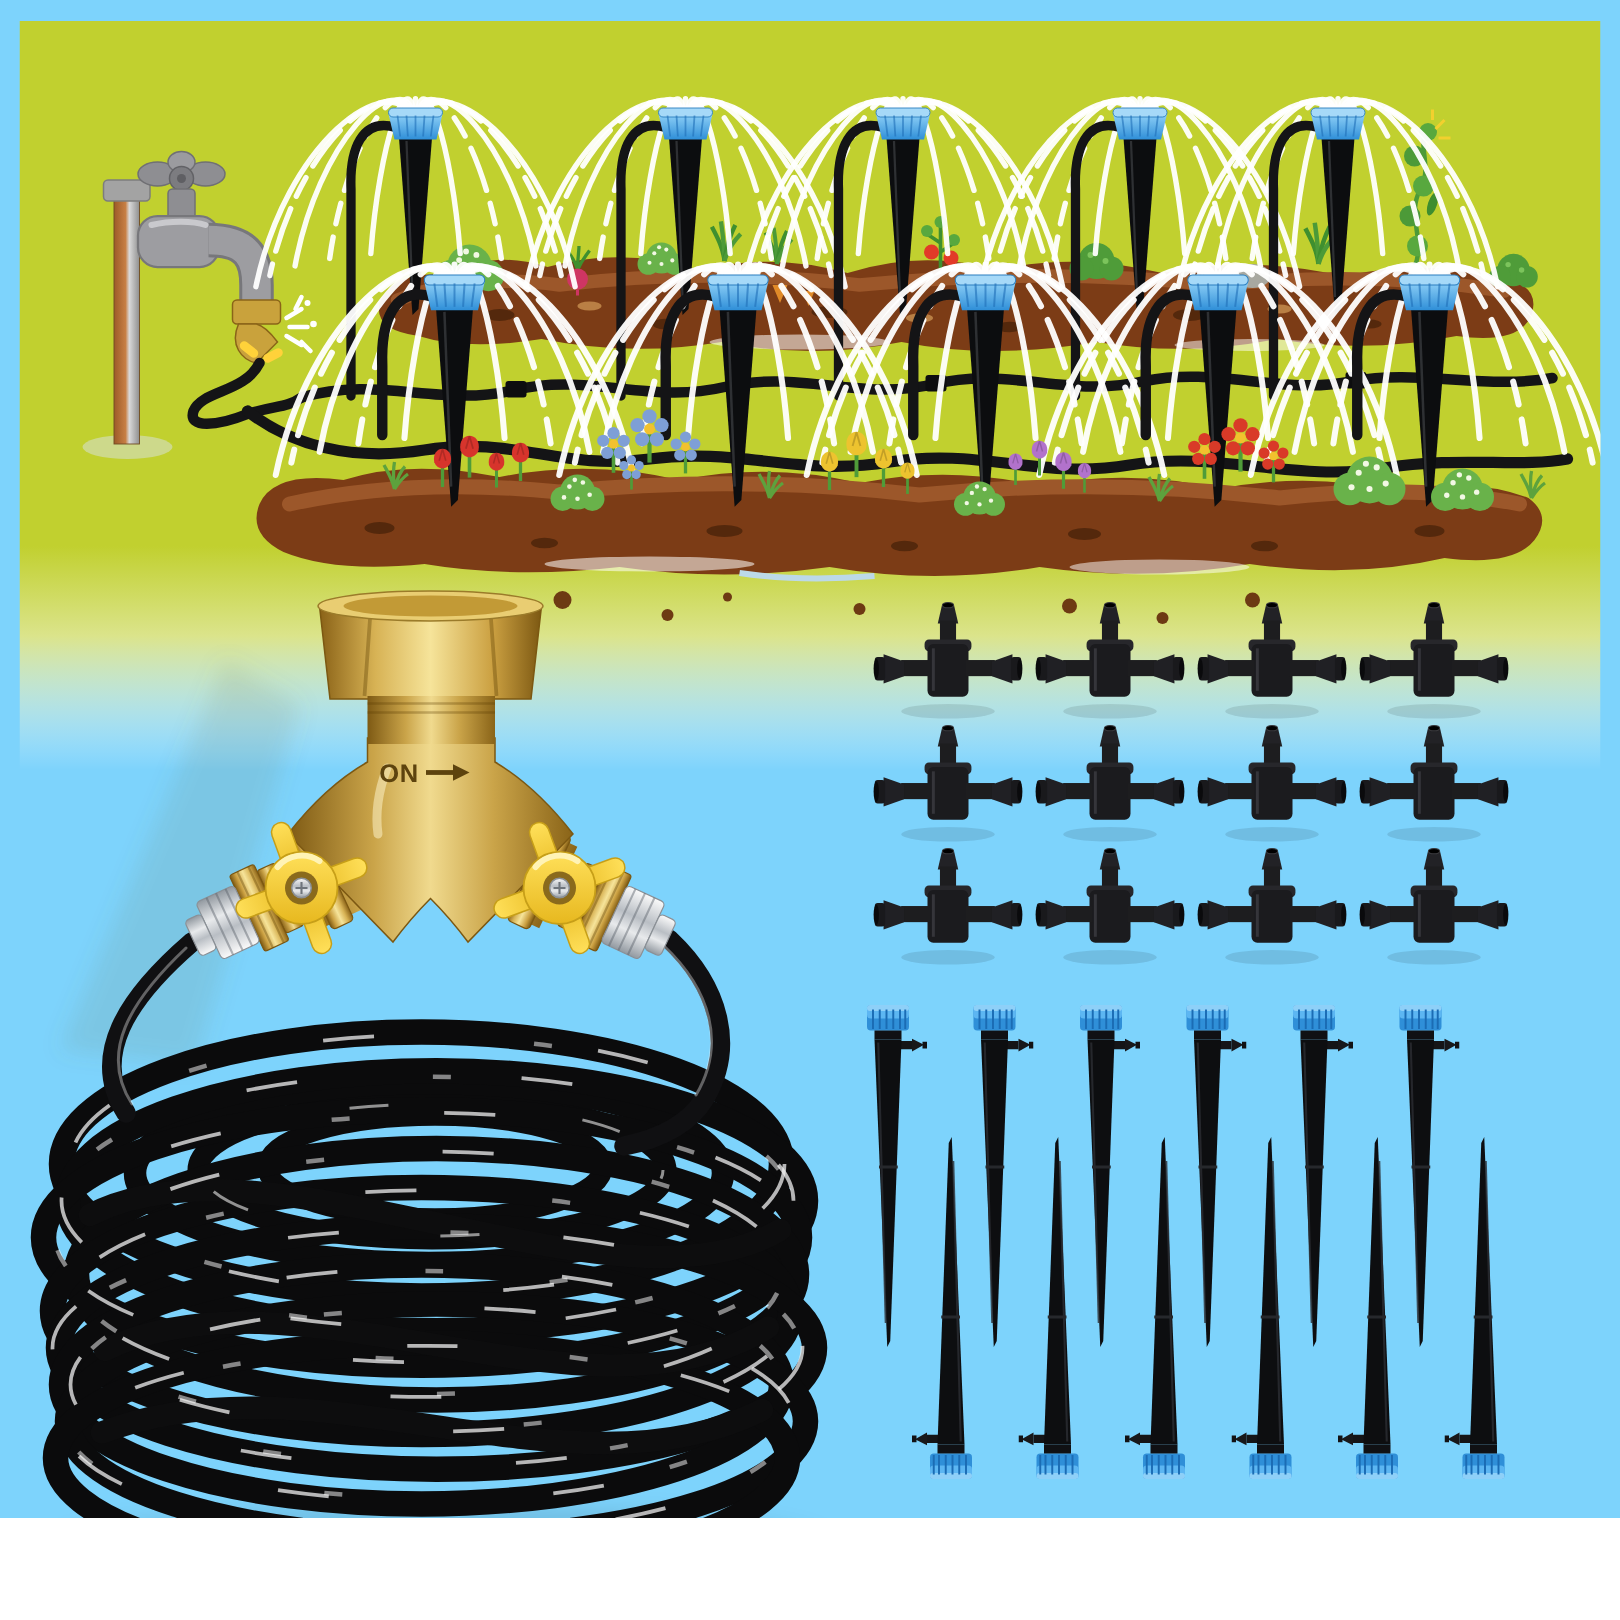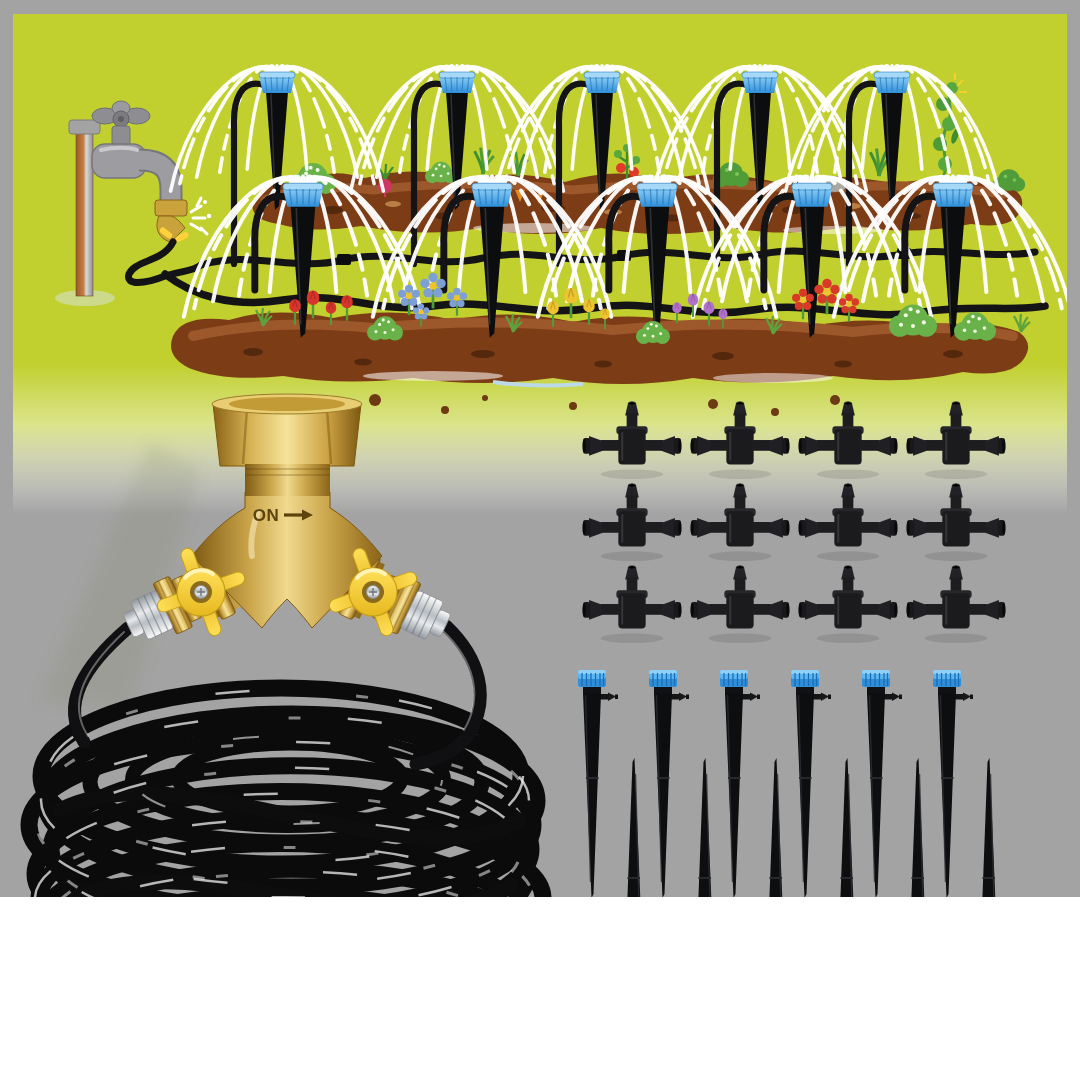--- a/index.html
+++ b/index.html
@@ -1,16 +1,16 @@
 <!DOCTYPE html>
 <html><head>
 <meta charset="utf-8">
 <style>
   html,body{margin:0;padding:0;background:#fff;}
-  .stage{position:relative;width:1080px;height:897px;background:#a3a3a3;overflow:hidden;
+  .stage{position:relative;width:1080px;height:1012px;background:#7dd3fc;overflow:hidden;
          font-family:"Liberation Sans",sans-serif;}
   .abs{position:absolute;}
   #illustration{left:13px;top:14px;}
   #valve-coil{left:0px;top:380px;}
   #tee-grid{left:578px;top:400px;width:436px;height:252px;
             display:grid;grid-template-columns:repeat(4,108px);grid-template-rows:repeat(3,82px);}
   .tee-cell{width:108px;height:82px;display:flex;align-items:flex-end;justify-content:center;}
   #stakes-layer{left:0;top:0;width:1080px;height:1080px;pointer-events:none;}
   .stake{position:absolute;width:46px;height:234px;}
   .stake.inverted{transform:rotate(180deg);}

